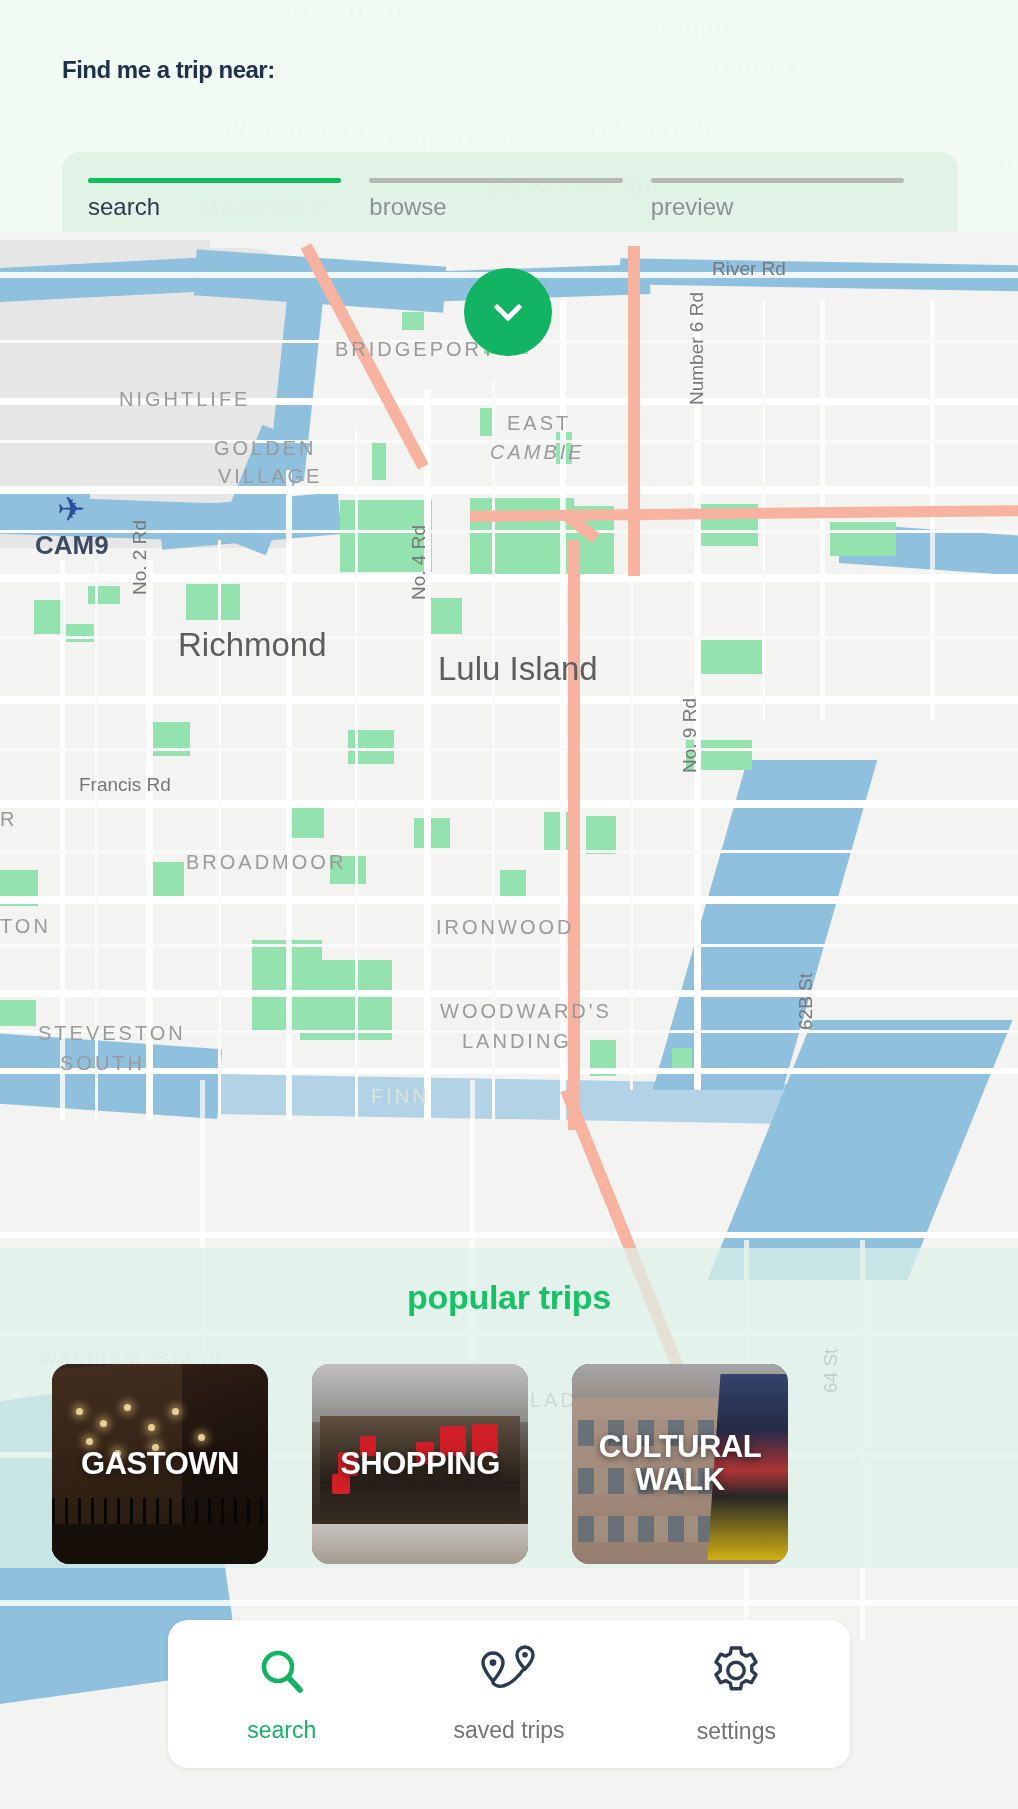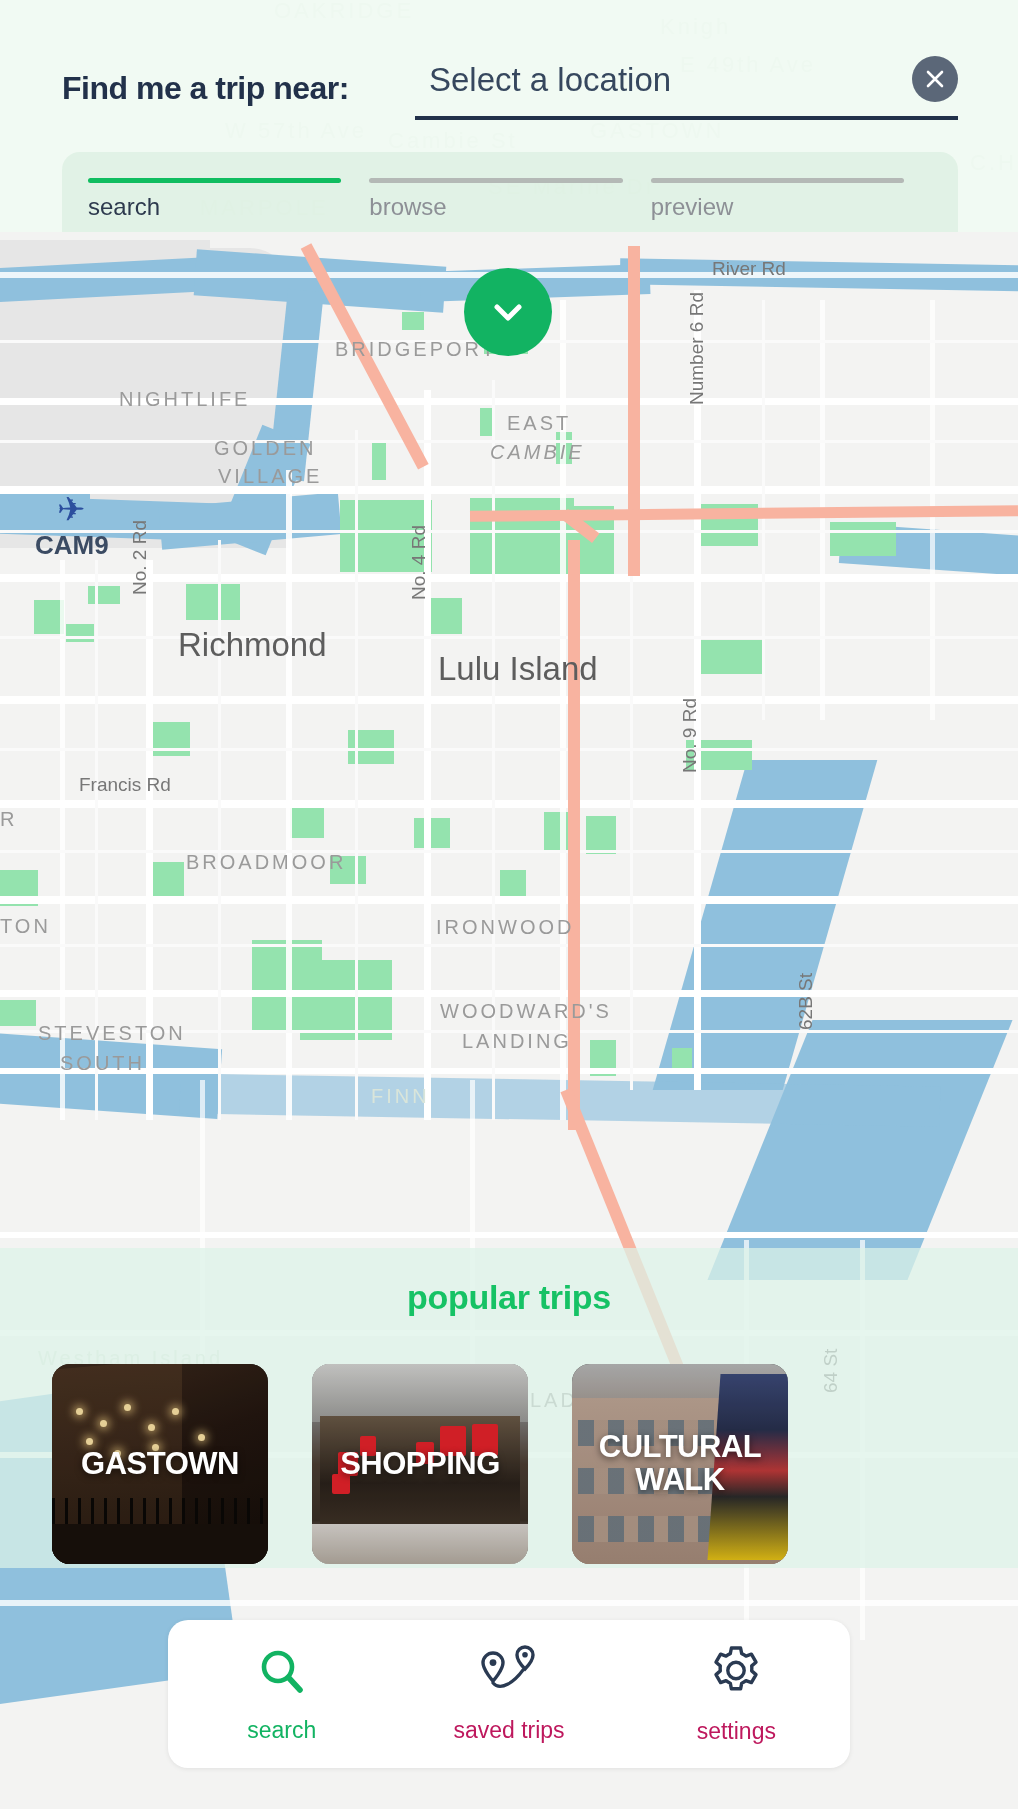--- a/index.html
+++ b/index.html
@@ -94,21 +94,21 @@
     background: rgba(240,250,243,0.88);
     z-index: 20;
   }
   #header-row {
     position: absolute;
     top: 56px; left: 62px; right: 60px;
     display: flex;
     align-items: center;
   }
   #page-title {
-    font-size: 32px;
+    font-size: 24px;
     font-weight: bold;
     color: #22314a;
     letter-spacing: -0.5px;
     white-space: nowrap;
   }
   #location-field {
     margin-left: 66px;
     flex: 1;
     display: flex;
     align-items: center;
@@ -359,21 +359,21 @@
     flex: 1;
     display: flex;
     flex-direction: column;
     align-items: center;
     justify-content: center;
     gap: 14px;
     cursor: pointer;
   }
   .nav-label {
     font-size: 23px;
-    color: #be185d;
+    color: #737373;
   }
   .nav-item.active .nav-label { color: #12b362; }
 
   
 </style>
 </head>
 <body>
 
 <div id="app">
 
@@ -529,28 +529,20 @@
       <div class="map-label faint" style="left: 590px; top: 118px; font-size: 22px;">GASTOWN</div>
       <div class="map-label faint" style="left: 388px; top: 128px; font-size: 22px;">Cambie St</div>
       <div class="map-label faint" style="left: 488px; top: 174px; font-size: 22px;">SE Marine Dr</div>
       <div class="map-label faint" style="left: 200px; top: 195px; font-size: 22px;">MARPOLE</div>
       <div class="map-label faint" style="left: 970px; top: 150px; font-size: 22px;">C.H</div>
     </div>
 
   <div id="header">
     <div id="header-row">
       <div id="page-title">Find me a trip near:</div>
-      <div id="location-field">
-        <div id="location-value" title="Select a location">Select a location</div>
-        <button id="clear-location" aria-label="clear">
-          <svg width="24" height="24" viewBox="0 0 24 24" aria-hidden="true">
-            <path d="M5 5 L19 19 M19 5 L5 19" stroke="#ffffff" stroke-width="2.6" stroke-linecap="round"></path>
-          </svg>
-        </button>
-      </div>
     </div>
 
     <div id="stepper">
       <div class="step active">
         <div class="step-bar"></div>
         <div class="step-label">search</div>
       </div>
       <div class="step">
         <div class="step-bar"></div>
         <div class="step-label">browse</div>

